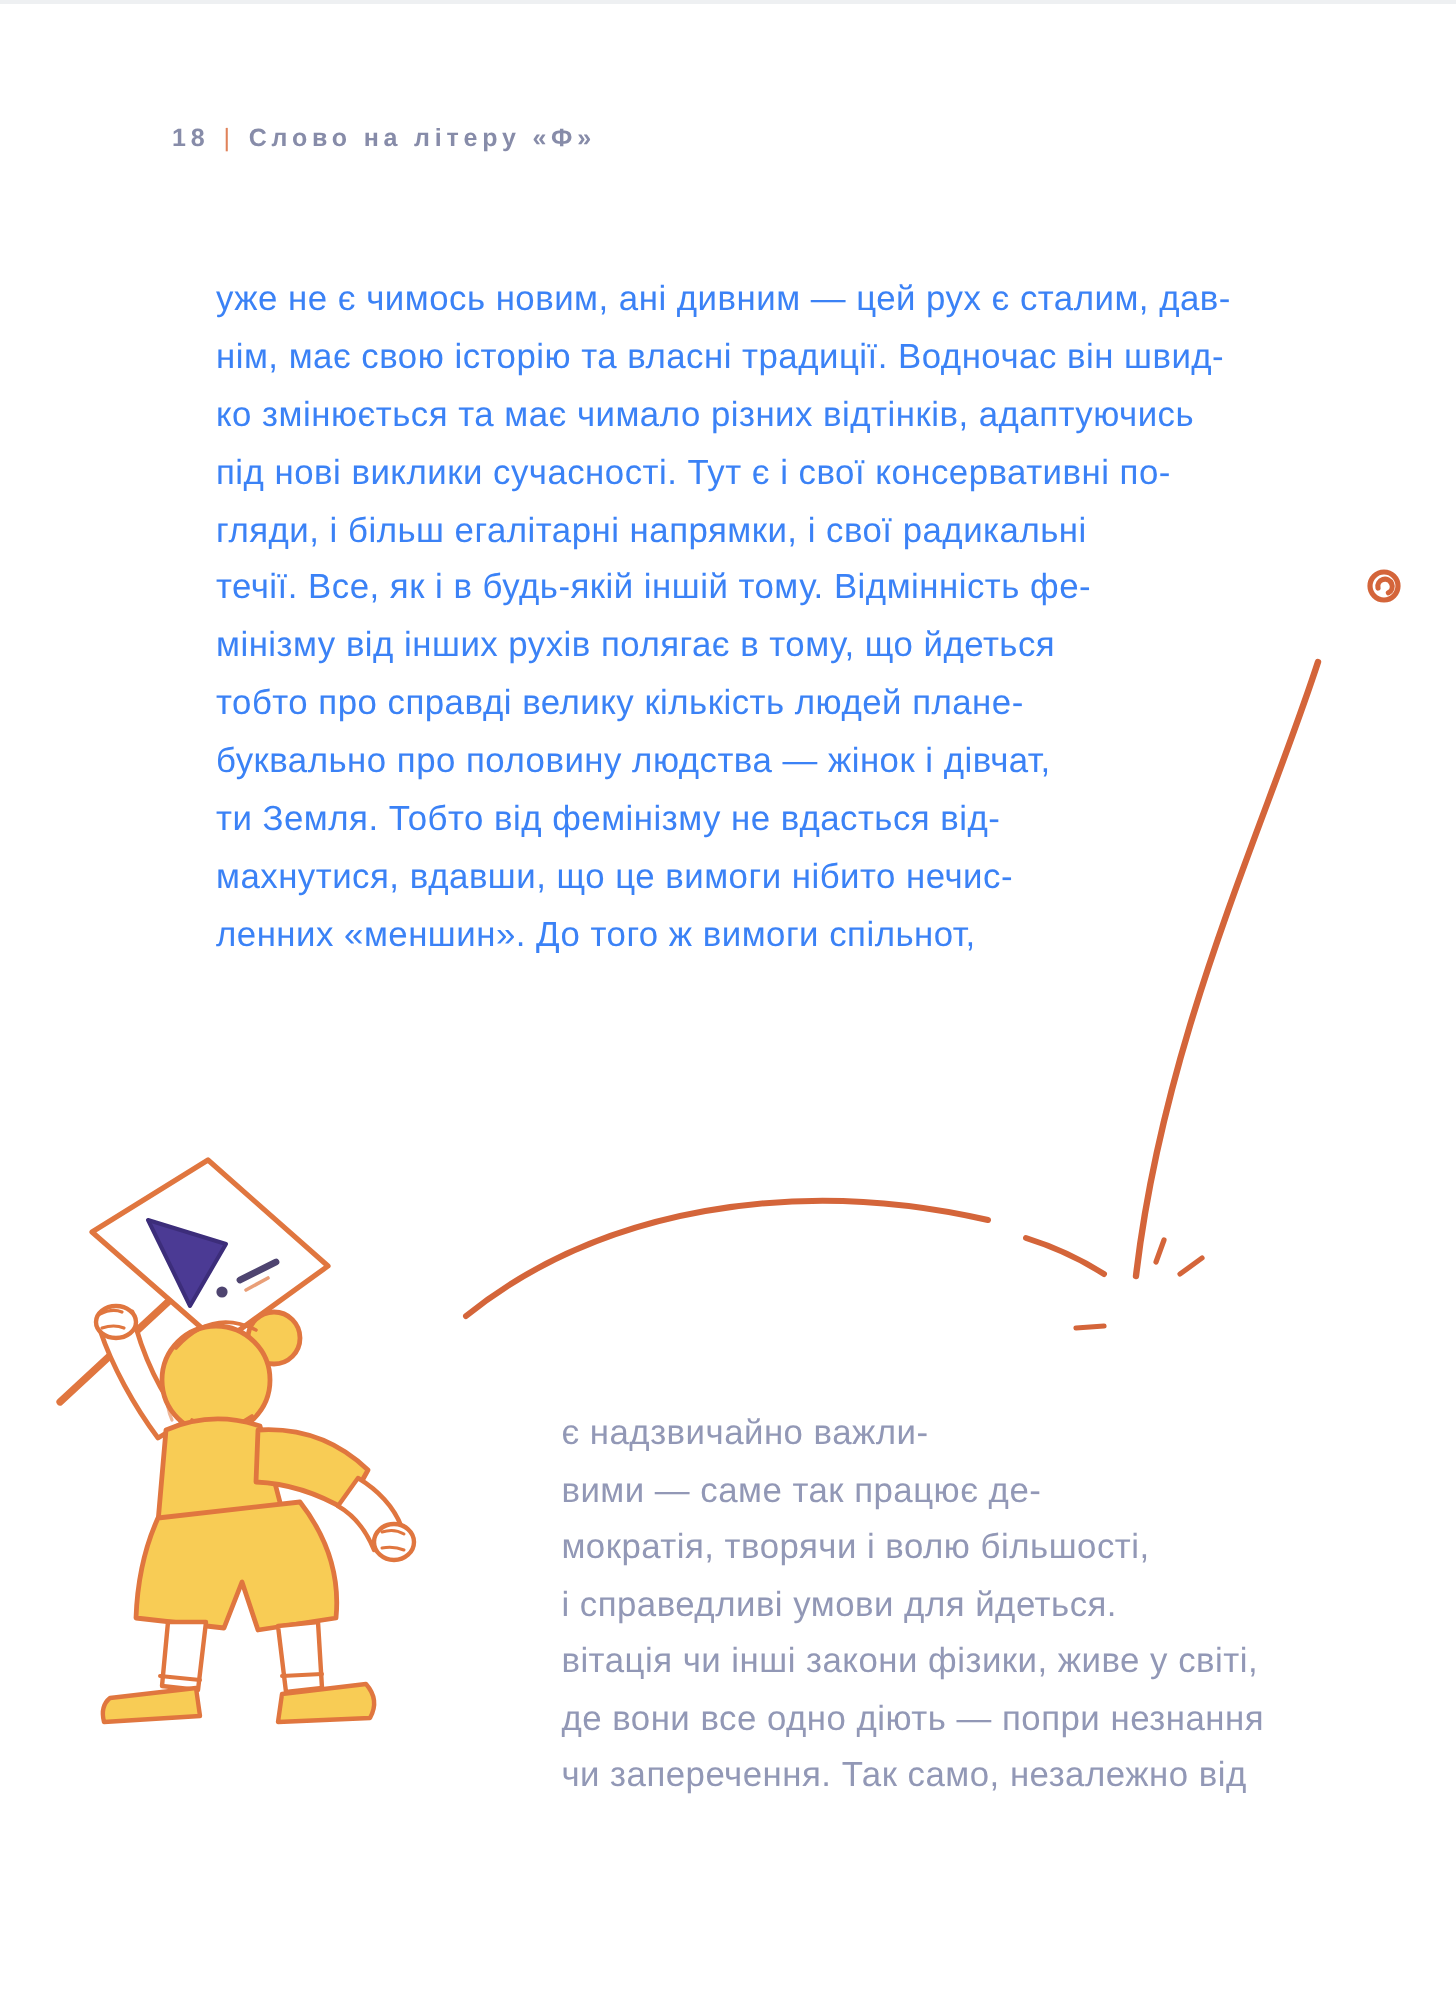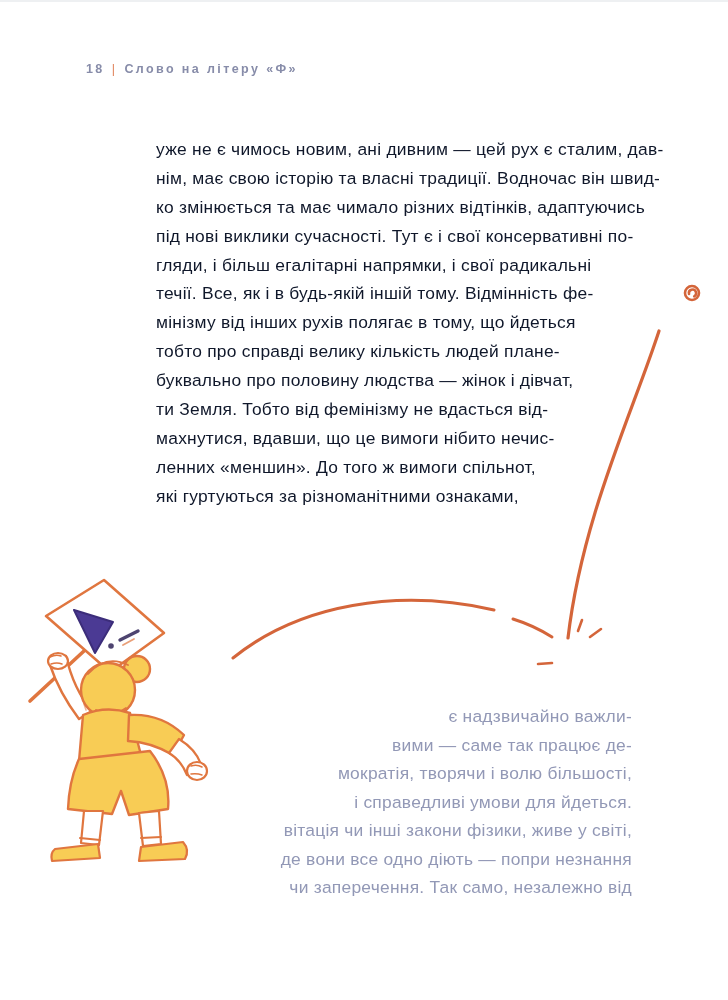--- a/index.html
+++ b/index.html
@@ -15,30 +15,29 @@
     position:absolute;left:76px;top:60px;
     font-size:12.5px;font-weight:bold;
     letter-spacing:2.4px;
     color:#878ca9;
     white-space:nowrap;
     margin-left:10px;
   }
   .running-header .divider{color:#e0825a;margin:0 7px;font-weight:normal;}
   .body-par{
     position:absolute;left:108px;top:133px;
-    font-size:17.4px;color:#0f172a;
+    font-size:17.4px;color:#3b82f6;
     letter-spacing:0.25px;
-    margin-left:48px;
   }
   .body-par .text-line{height:28.9px;line-height:28.9px;white-space:nowrap;}
   .bottom-par{
     position:absolute;right:96px;top:700px;
     font-size:17.4px;color:#9298b6;
     letter-spacing:0.25px;
-    text-align:right;
+    text-align:left;
   }
   .bottom-par .text-line{height:28.5px;line-height:28.5px;white-space:nowrap;}
   .art{position:absolute;left:0;top:0;width:728px;height:1000px;pointer-events:none;}
 </style>
 </head>
 <body>
 
 <div class="page">
 
   <div class="running-header">
@@ -51,21 +50,20 @@
       <div class="text-line">ко змінюється та має чимало різних відтінків, адаптуючись</div>
       <div class="text-line">під нові виклики сучасності. Тут є і свої консервативні по-</div>
       <div class="text-line">гляди, і більш егалітарні напрямки, і свої радикальні</div>
       <div class="text-line">течії. Все, як і в будь-якій іншій тому. Відмінність фе-</div>
       <div class="text-line">мінізму від інших рухів полягає в тому, що йдеться</div>
       <div class="text-line">тобто про справді велику кількість людей плане-</div>
       <div class="text-line">буквально про половину людства — жінок і дівчат,</div>
       <div class="text-line">ти Земля. Тобто від фемінізму не вдасться від-</div>
       <div class="text-line">махнутися, вдавши, що це вимоги нібито нечис-</div>
       <div class="text-line">ленних «меншин». До того ж вимоги спільнот,</div>
-      <div class="text-line">які гуртуються за різноманітними ознаками,</div>
     </div>
 
   <div class="bottom-par">
       <div class="text-line">є надзвичайно важли-</div>
       <div class="text-line">вими — саме так працює де-</div>
       <div class="text-line">мократія, творячи і волю більшості,</div>
       <div class="text-line">і справедливі умови для йдеться.</div>
       <div class="text-line">вітація чи інші закони фізики, живе у світі,</div>
       <div class="text-line">де вони все одно діють — попри незнання</div>
       <div class="text-line">чи заперечення. Так само, незалежно від</div>

